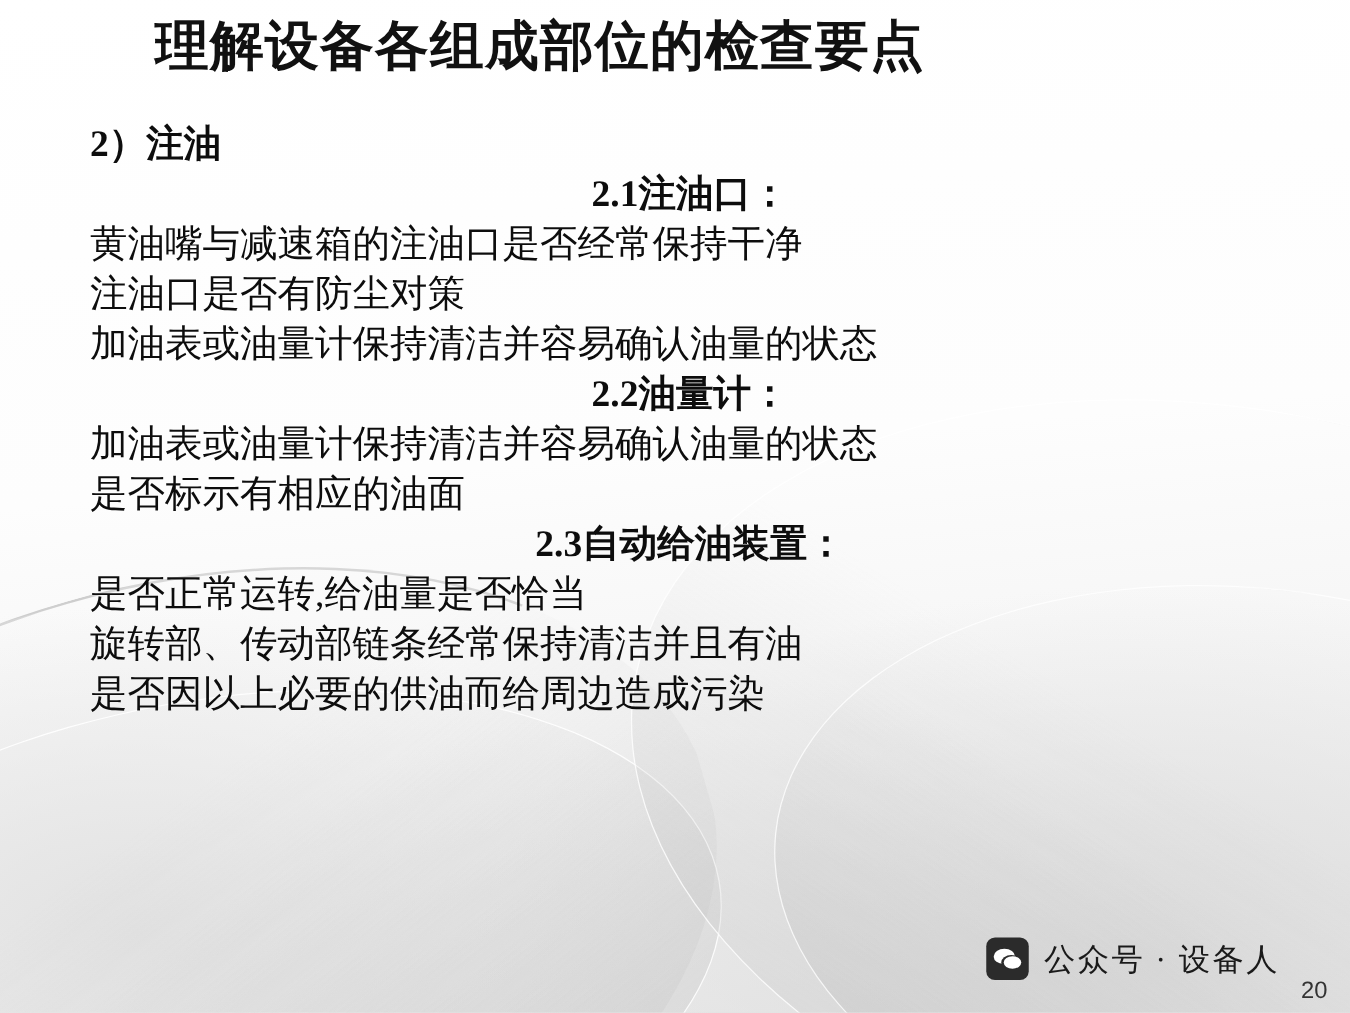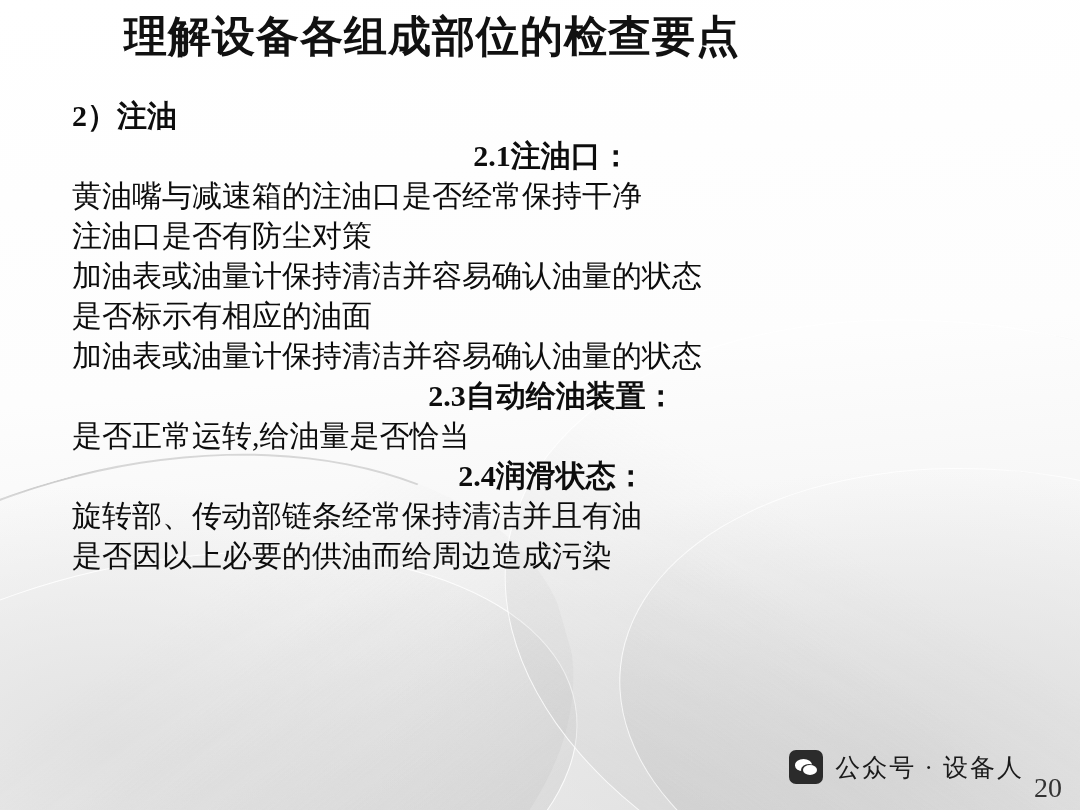--- a/index.html
+++ b/index.html
@@ -142,48 +142,48 @@
   .footer-text {
     font-size: 25px;
     color: #1a1a1a;
     letter-spacing: 2px;
     font-family: "Liberation Serif", "DejaVu Serif", serif;
   }
   .page-number {
     position: absolute;
     right: 18px;
     bottom: 6px;
-    font-size: 28px;
+    font-size: 19px;
     color: #333333;
-    font-family: Liberation Serif, serif;
+    font-family: Liberation Sans, sans-serif;
   }
 </style>
 </head>
 <body>
 
 <div class="slide">
 
   <div class="swoosh swoosh-1"></div>
   <div class="swoosh swoosh-2"></div>
   <div class="swoosh swoosh-3"></div>
   <div class="swoosh swoosh-4"></div>
 
   <div class="title">理解设备各组成部位的检查要点</div>
 
   <div class="body-block">
     <div class="line heading">2）注油</div>
     <div class="line sub">2.1注油口：</div>
     <div class="line">黄油嘴与减速箱的注油口是否经常保持干净</div>
     <div class="line">注油口是否有防尘对策</div>
     <div class="line">加油表或油量计保持清洁并容易确认油量的状态</div>
+    <div class="line sub">2.2油量计：</div>
+    <div class="line">加油表或油量计保持清洁并容易确认油量的状态</div>
     <div class="line">是否标示有相应的油面</div>
-    <div class="line">加油表或油量计保持清洁并容易确认油量的状态</div>
     <div class="line sub">2.3自动给油装置：</div>
     <div class="line">是否正常运转,给油量是否恰当</div>
-    <div class="line sub">2.4润滑状态：</div>
     <div class="line">旋转部、传动部链条经常保持清洁并且有油</div>
     <div class="line">是否因以上必要的供油而给周边造成污染</div>
   </div>
 
   <div class="footer">
     <div class="wechat-badge"></div>
     <div class="footer-text">公众号 · 设备人</div>
   </div>
 
   <div class="page-number">20</div>

